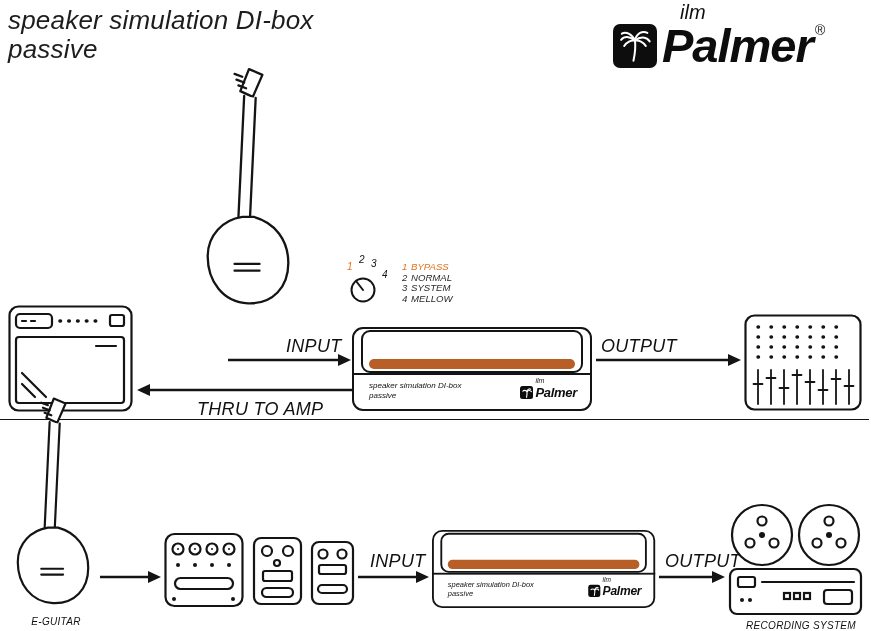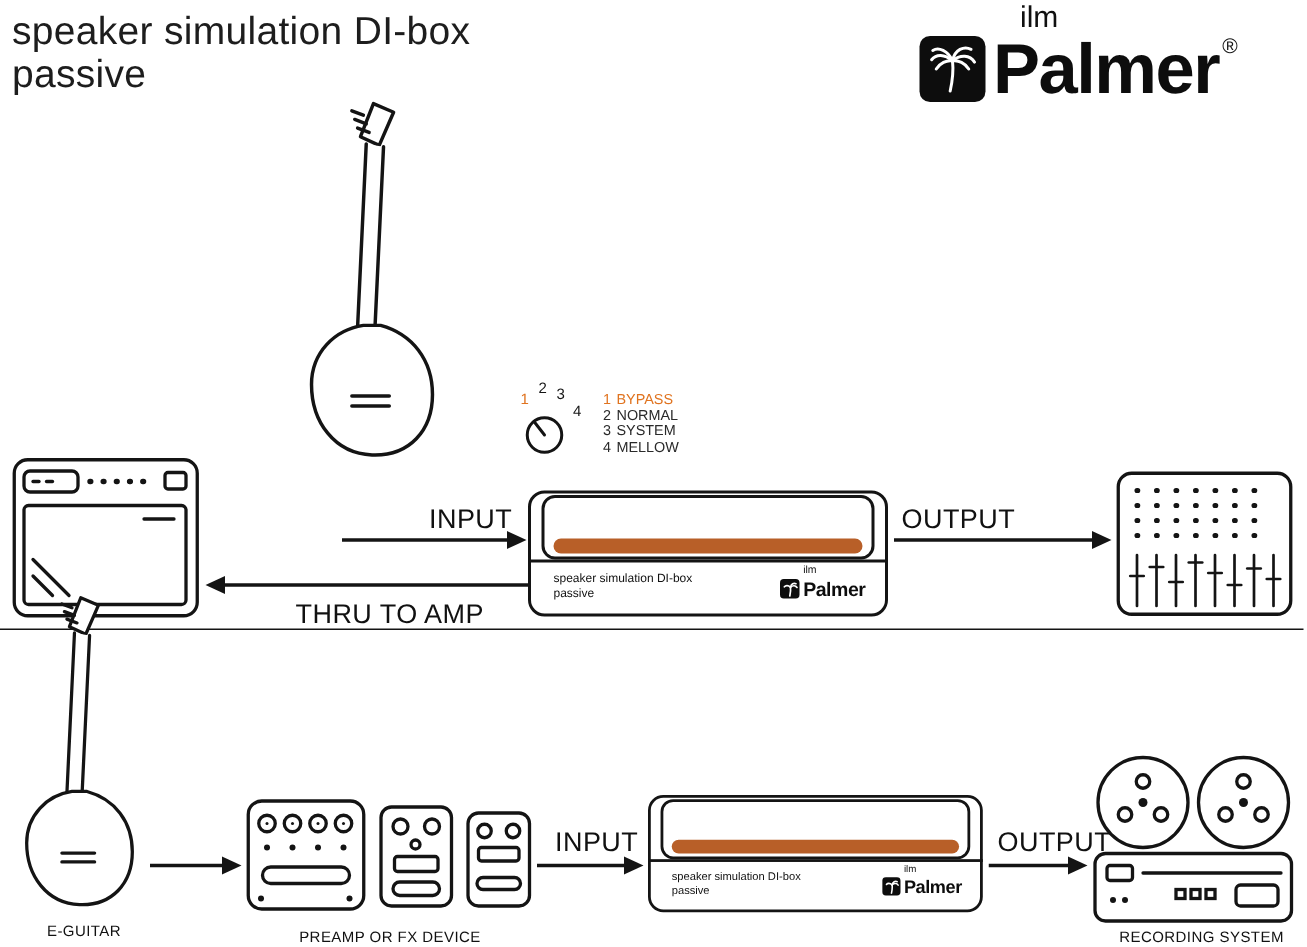--- a/index.html
+++ b/index.html
@@ -1,18 +1,18 @@
 <!DOCTYPE html>
 <html><head>
 <meta charset="utf-8">
 <style>
   * { margin:0; padding:0; box-sizing:border-box; }
   html,body { background:#fff; }
   body { font-family:"Liberation Sans", sans-serif; color:#141414; }
-  .stage { position:relative; width:871px; height:631px; background:#fff; overflow:hidden; }
+  .stage { position:relative; width:871px; height:631px; background:#fff; overflow:hidden;font-style:italic; }
   .abs { position:absolute; }
   svg { display:block; }
 
   
   .title { left:8px; top:6px; font-size:26px; line-height:1.12; color:#1d1d1d; letter-spacing:0.2px; }
 
   
   .brand { left:613px; top:2px; }
   .brand-ilm { margin-left:67px; font-size:20px; line-height:20px; color:#101010; }
   .brand-row { display:flex; align-items:center; margin-top:2px; }
@@ -262,21 +262,20 @@
       <rect x="99" y="43" width="29" height="10" rx="2"></rect>
       <rect x="98" y="60" width="31" height="9" rx="4.5"></rect>
 
       <rect x="148" y="14" width="41" height="62" rx="7" fill="#fff"></rect>
       <circle cx="159" cy="26" r="4.5"></circle>
         <circle cx="178" cy="26" r="4.5"></circle>
       <rect x="155" y="37" width="27" height="9" rx="2"></rect>
       <rect x="154" y="57" width="29" height="8" rx="4"></rect>
     </g>
   </svg>
-  <div class="abs caption" style="left:162px; top:620px; width:196px;">PREAMP OR FX DEVICE</div>
 
   <span class="abs flowlabel" style="left:370px; top:551px;">INPUT</span>
   <svg class="abs" style="left:358px; top:569px;" width="72" height="16" viewBox="0 0 72 16">
     <line x1="0" y1="8" x2="59" y2="8" stroke="#141414" stroke-width="2.4"></line>
     <polygon points="58,2 71,8 58,14" fill="#141414"></polygon>
   </svg>
 
   <div class="abs dibox dibox-bottom" style="left:432px; top:530px;">
     <div class="dibox-outer"></div>
     <div class="dibox-lid"></div>

